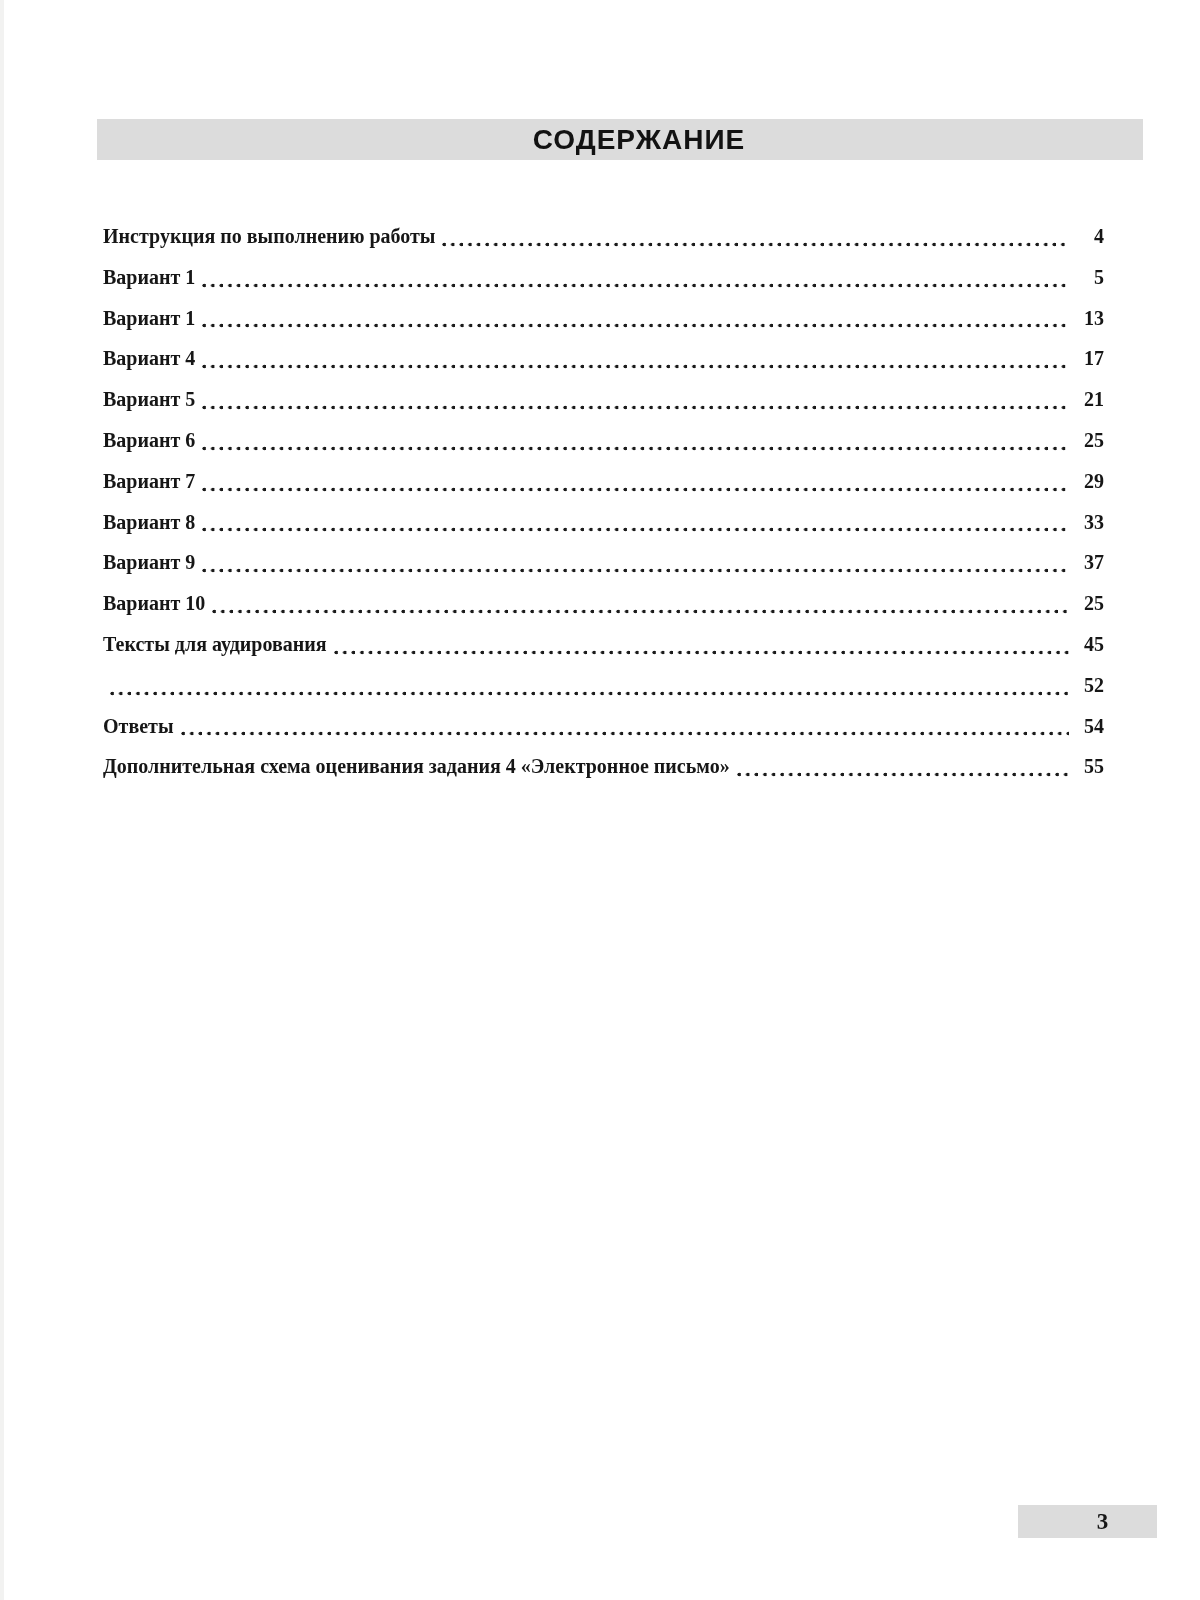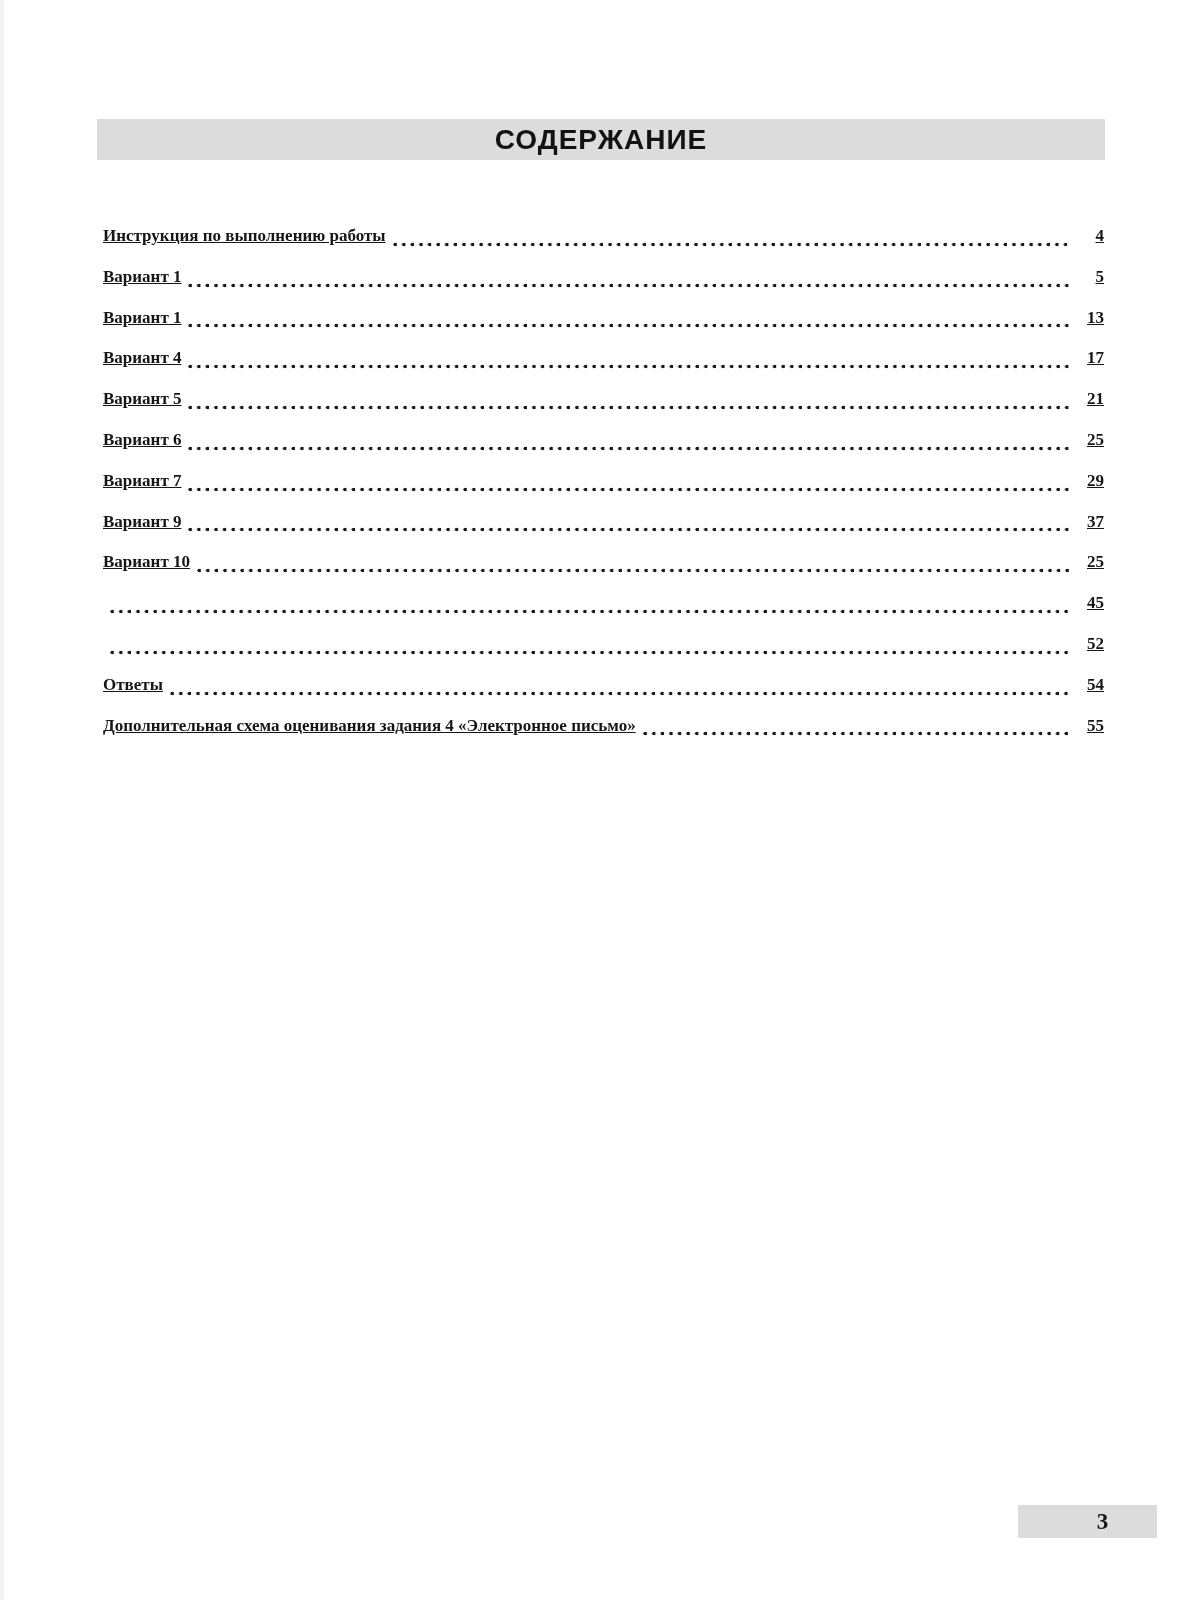--- a/index.html
+++ b/index.html
@@ -32,43 +32,43 @@
   .header-bar {
     position: absolute;
     left: 97px;
     top: 119px;
     width: 1008px;
     height: 41px;
     background: #dcdcdc;
     display: flex;
     align-items: center;
     justify-content: center;
+    padding-left: 38px;
   }
   .header-title {
     font-family: "Liberation Sans", sans-serif;
     font-weight: bold;
     font-size: 28px;
     letter-spacing: 1px;
     color: #121212;
   }
   .toc {
     position: absolute;
     left: 103px;
     top: 216px;
     width: 1001px;
   }
   .toc-row {
     display: flex;
     align-items: baseline;
     height: 40.8px;
-    font-size: 17px;
+    font-size: 20px;
     font-weight: bold;
     line-height: 40.8px;
     white-space: nowrap;
-    text-decoration: underline;
   }
   .toc-label {
     flex: 0 0 auto;
   }
   .toc-dots {
     flex: 1 1 auto;
     align-self: flex-end;
     height: 5px;
     margin: 0 5px 10px 7px;
     background-image: radial-gradient(circle at 2.2px 2.5px, #1a1a1a 1.55px, rgba(0,0,0,0) 2.1px);
@@ -146,34 +146,40 @@
       <span class="toc-dots"></span>
       <span class="toc-page">25</span>
     </div>
 
     <div class="toc-row">
       <span class="toc-label">Вариант 7</span>
       <span class="toc-dots"></span>
       <span class="toc-page">29</span>
     </div>
 
+    <div class="toc-row">
+      <span class="toc-label">Вариант 8</span>
+      <span class="toc-dots"></span>
+      <span class="toc-page">33</span>
+    </div>
 
     <div class="toc-row">
       <span class="toc-label">Вариант 9</span>
       <span class="toc-dots"></span>
       <span class="toc-page">37</span>
     </div>
 
     <div class="toc-row">
       <span class="toc-label">Вариант 10</span>
       <span class="toc-dots"></span>
       <span class="toc-page">25</span>
     </div>
 
     <div class="toc-row">
+      <span class="toc-label">Тексты для аудирования</span>
       <span class="toc-dots"></span>
       <span class="toc-page">45</span>
     </div>
 
     <div class="toc-row">
       <span class="toc-dots"></span>
       <span class="toc-page">52</span>
     </div>
 
     <div class="toc-row">

